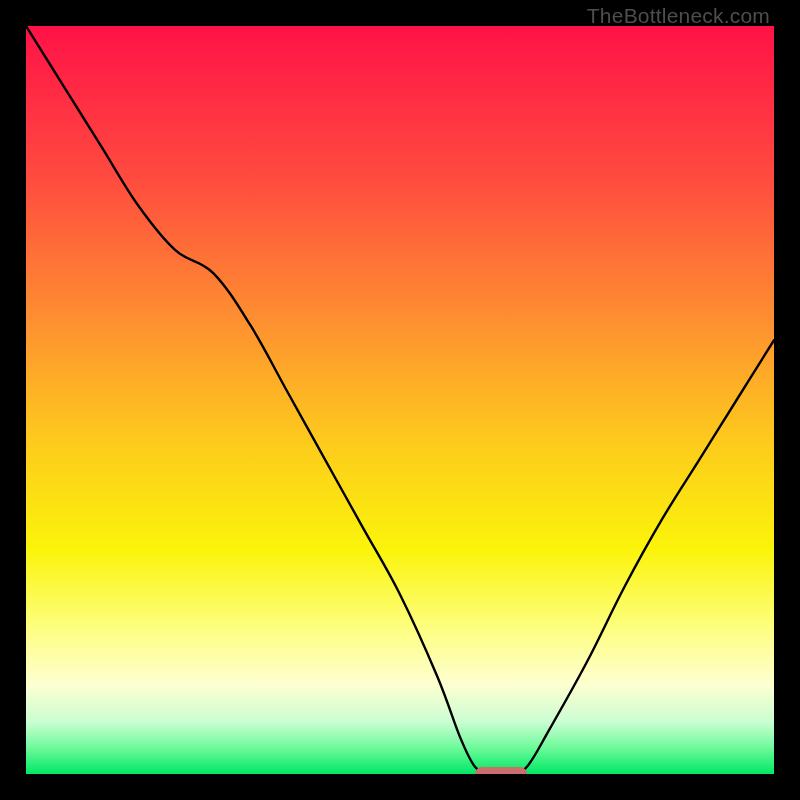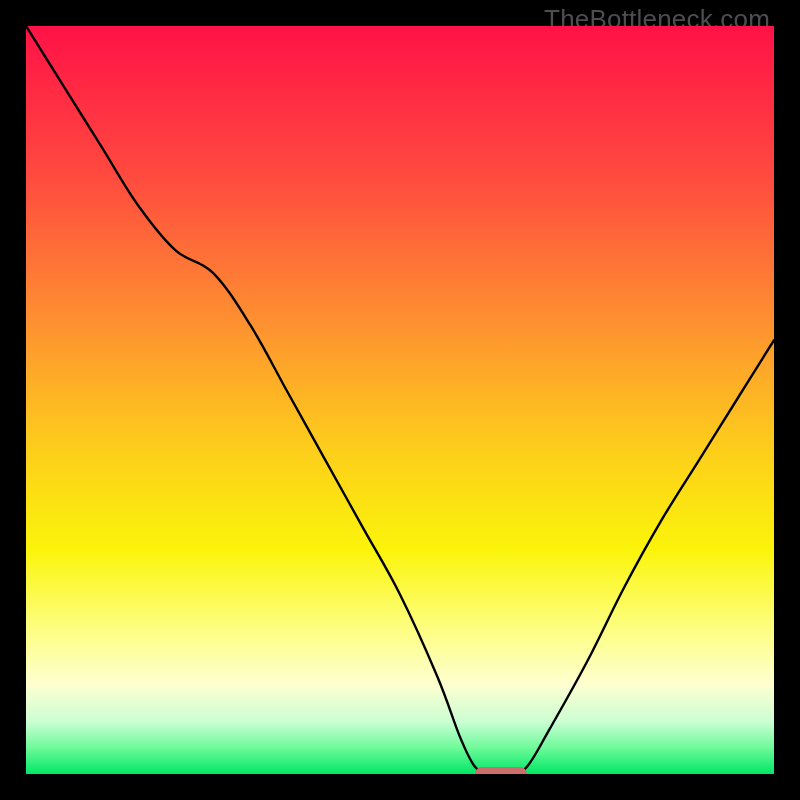--- a/index.html
+++ b/index.html
@@ -30,21 +30,21 @@
     inset: 0;
   }
   .curve-svg {
     position: absolute;
     inset: 0;
   }
   .watermark {
     position: absolute;
     top: 4px;
     right: 30px;
-    font-size: 26px;
+    font-size: 21px;
     font-weight: 500;
     color: #4e4e4e;
     letter-spacing: 0.2px;
   }
   .marker {
     position: absolute;
     height: 14px;
     border-radius: 7px;
     background: #cc6d6e;
   }

